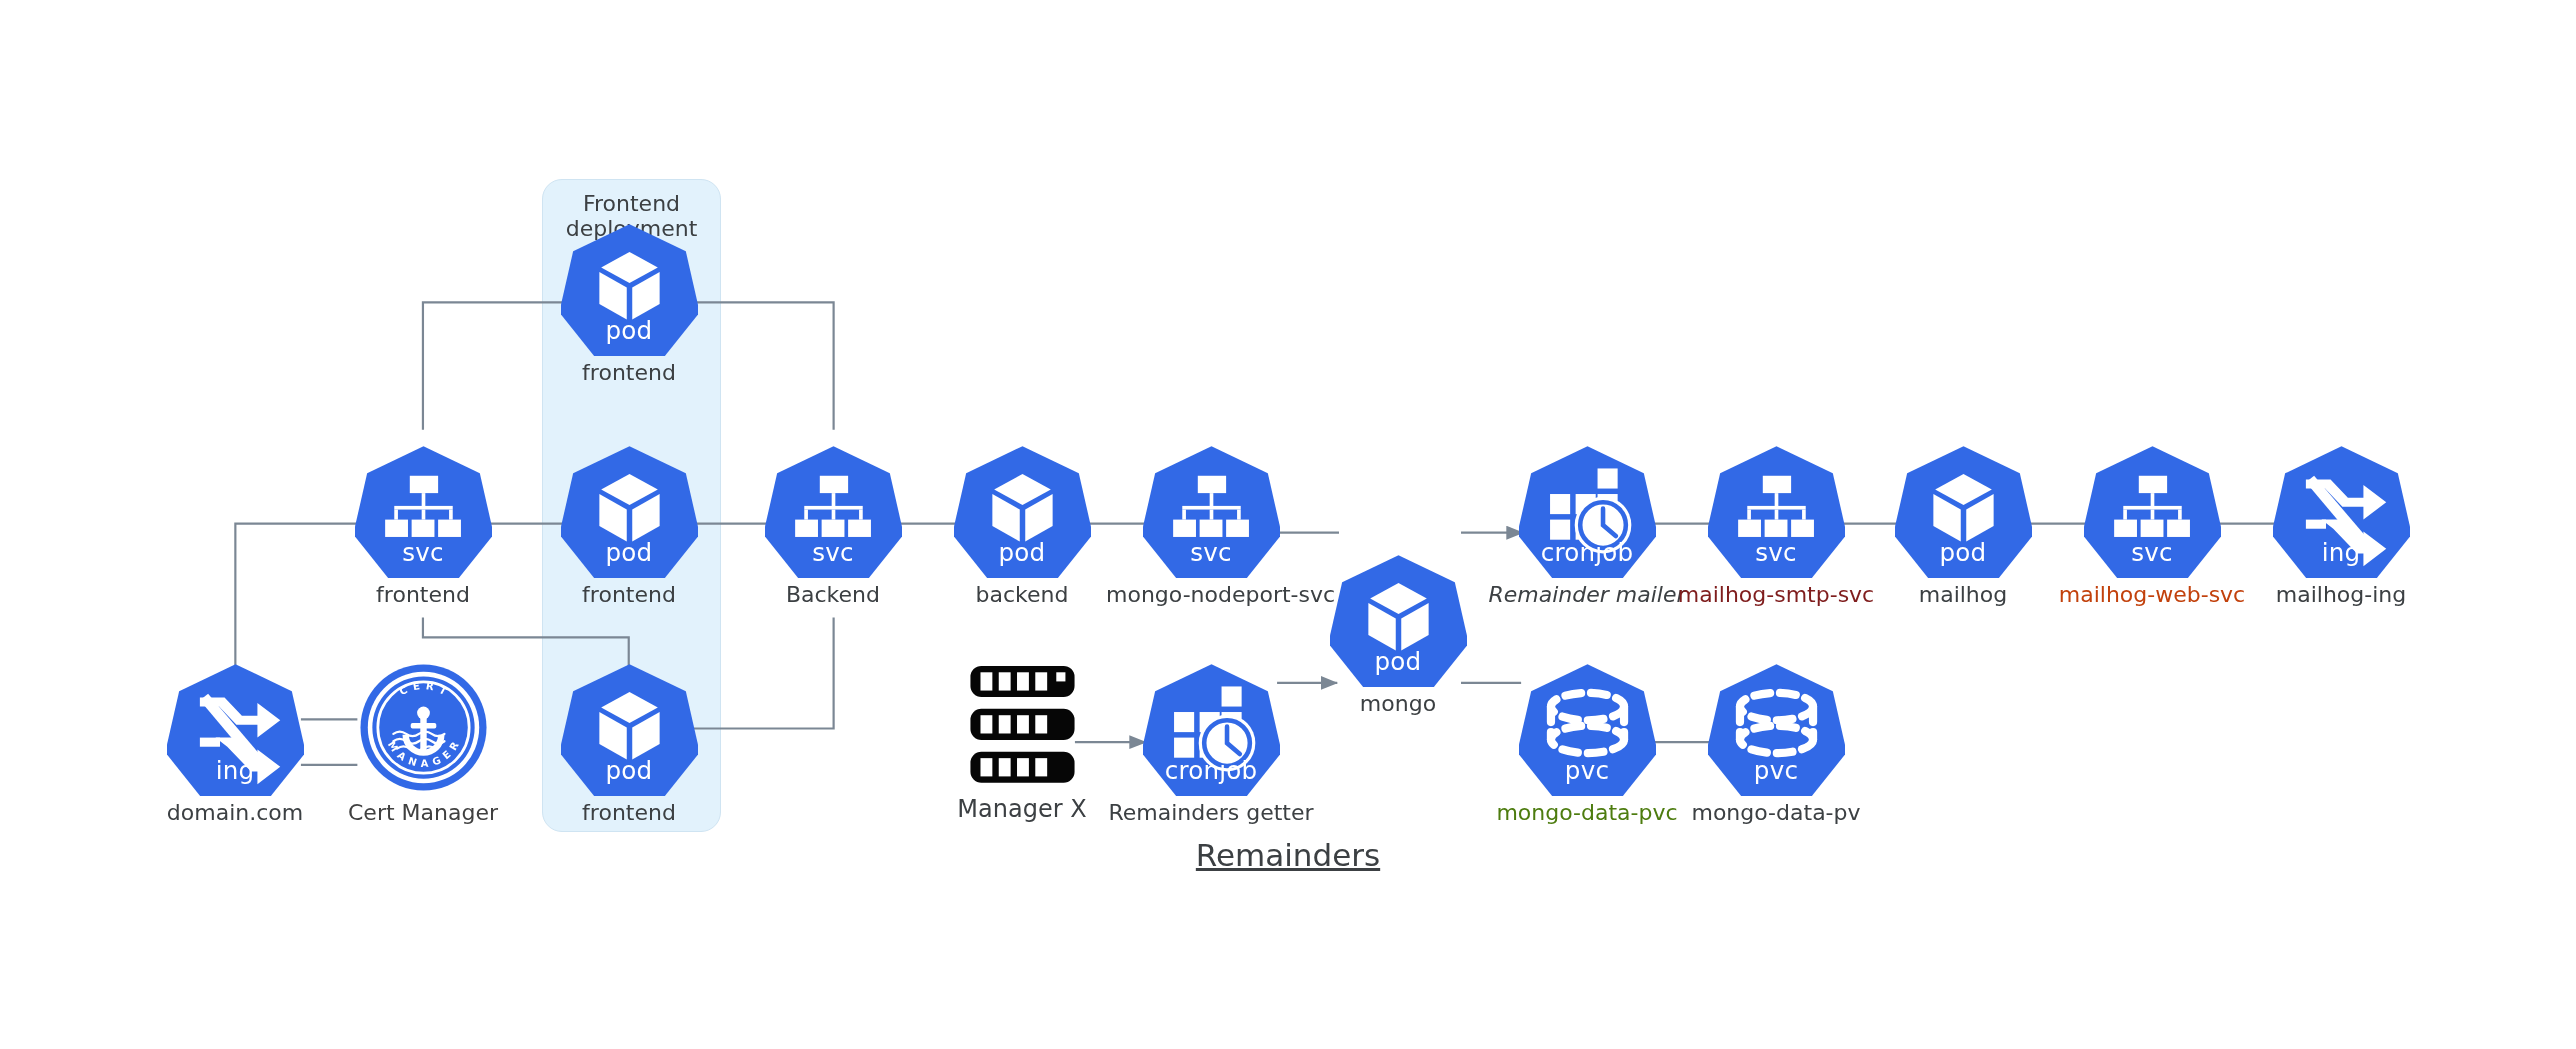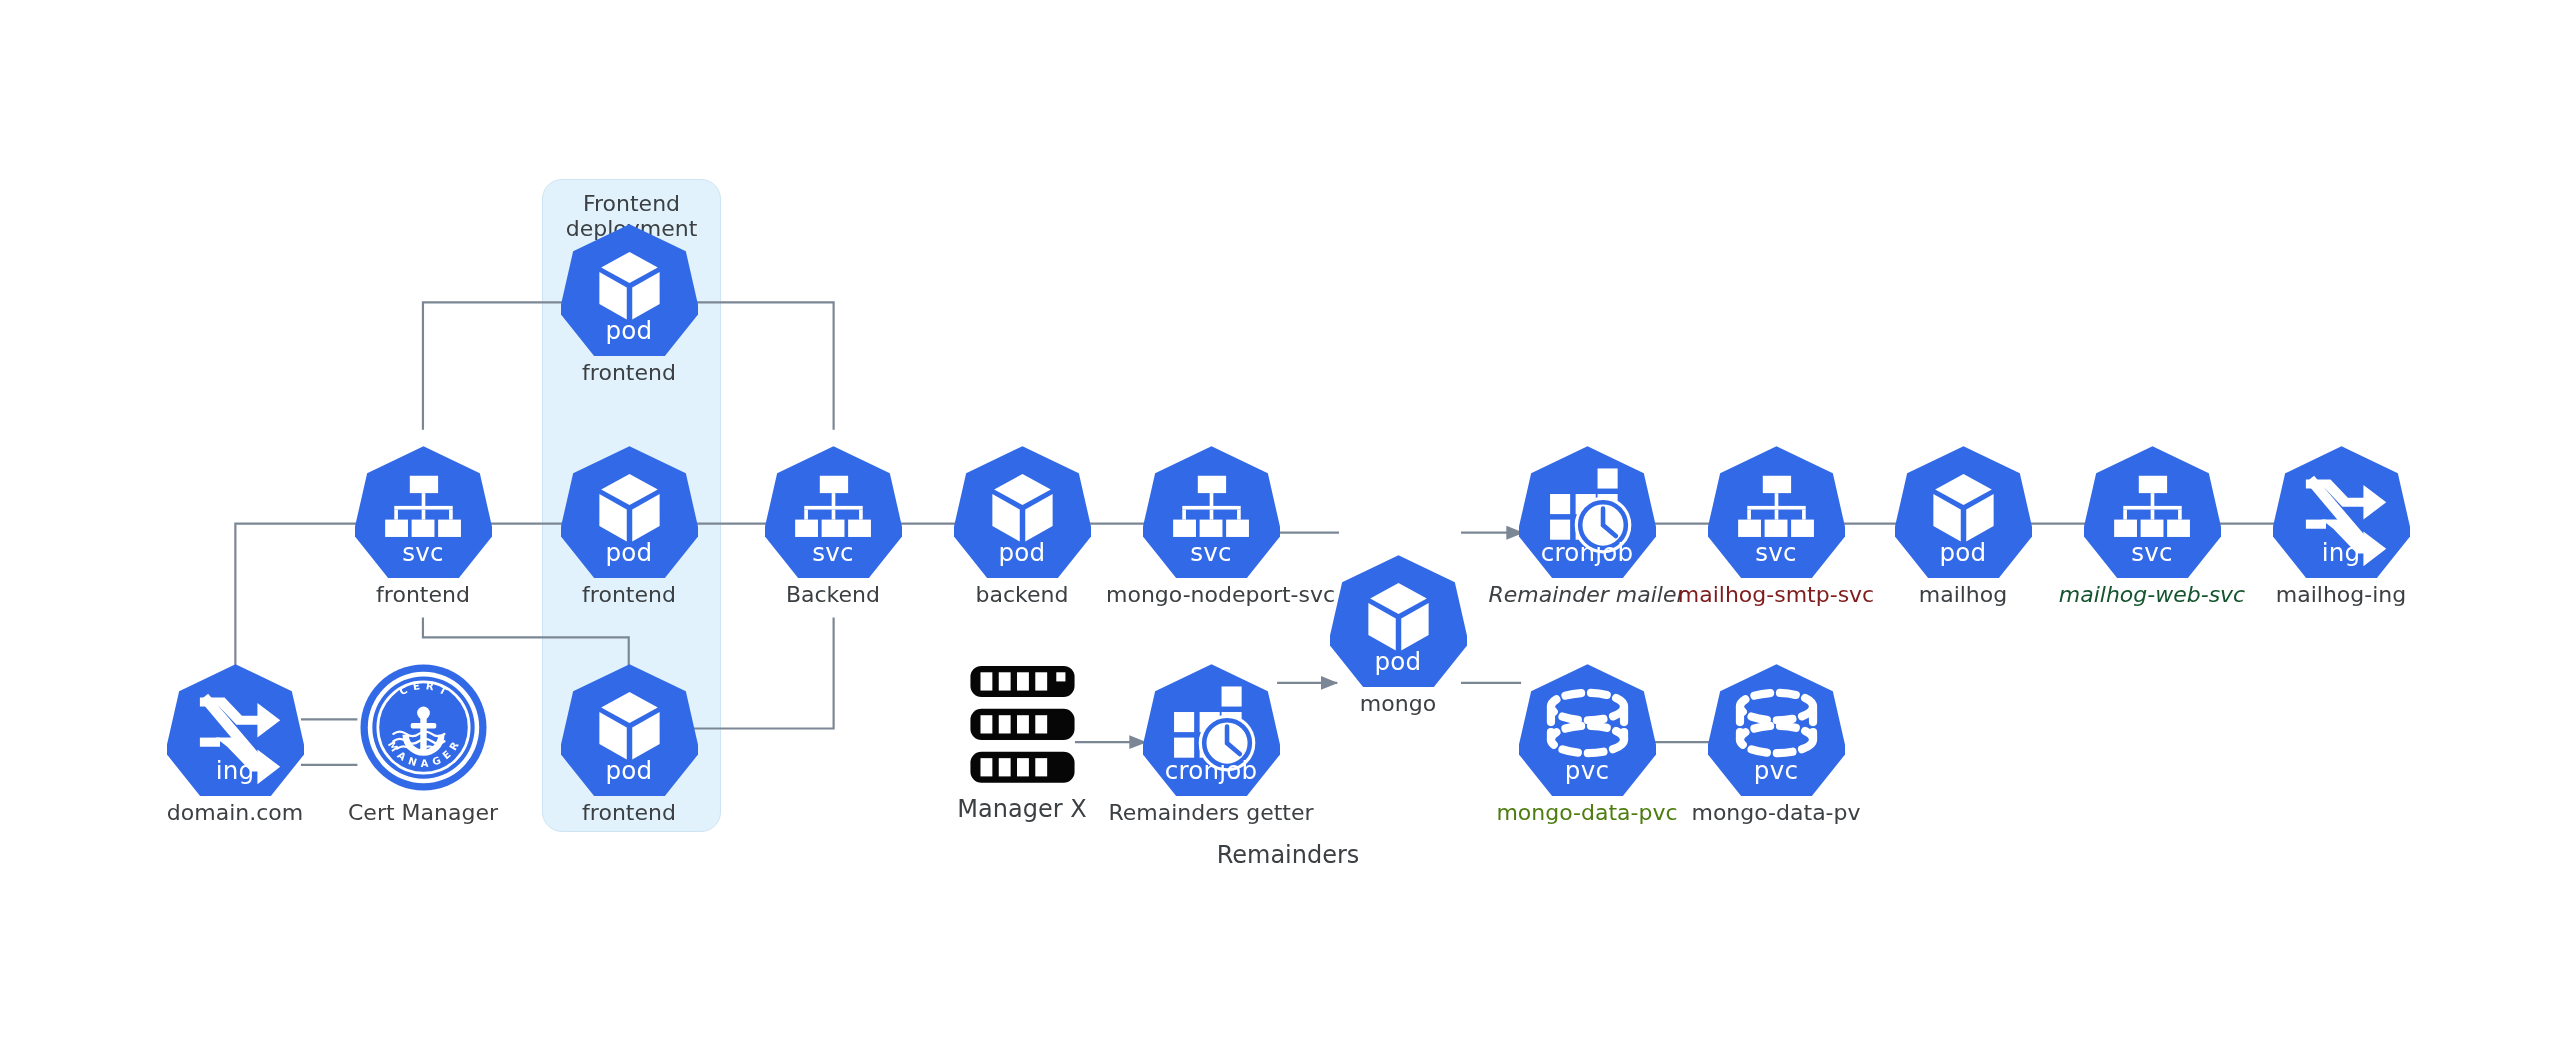--- a/index.html
+++ b/index.html
@@ -13,21 +13,21 @@
   .node .glyph svg{display:block;width:137px;height:137px;}
   .node .kind{position:absolute;left:0;right:0;bottom:12.8px;text-align:center;
               color:#ffffff;font-size:24.6px;line-height:1;letter-spacing:0.2px;}
   .node .caption{margin-top:3.6px;text-align:center;color:#3c4043;font-size:22px;
                  white-space:nowrap;line-height:1.15;}
   .group-box{position:absolute;background:#e2f2fc;border:0.9px solid #cfe4f2;
              border-radius:20px;box-sizing:border-box;}
   .group-title{position:absolute;left:0;right:0;top:11px;text-align:center;
                color:#3c4043;font-size:22px;}
   .free-label{position:absolute;transform:translate(-50%,-50%);color:#3c4043;
-              font-size:24px;white-space:nowrap;}
+              font-size:31px;white-space:nowrap;text-decoration:underline;}
   .server{position:absolute;transform:translate(-50%,-50%);}
   .server .caption{margin-top:7.3px;text-align:center;color:#3c4043;font-size:24px;white-space:nowrap;}
 </style>
 </head>
 <body>
 
 <div id="canvas">
 
   <div class="layer" id="groups-layer">
       <div class="group-box" style="left: 542px; top: 179px; width: 179px; height: 653px; background: rgb(226, 242, 252); border-color: rgb(207, 228, 242);">
@@ -236,21 +236,21 @@
       <rect x="43" y="75" width="4" height="11"></rect>
       <rect x="73" y="75" width="4" height="11"></rect>
       <rect x="103" y="75" width="4" height="11"></rect>
       <rect x="33" y="86" width="25" height="19"></rect>
       <rect x="62" y="86" width="25" height="19"></rect>
       <rect x="91" y="86" width="25" height="19"></rect>
     </g>
           </svg>
           <div class="kind">svc</div>
         </div>
-        <div class="caption" style="color: #14532d; font-style: italic;">mailhog-web-svc</div>
+        <div class="caption" style="color: #c2410c;">mailhog-web-svc</div>
       </div>
       <div class="node" style="left: 2341px; top: 524px; width: 210px;">
         <div class="glyph">
           <svg viewBox="0 0 150 150">
             <path d="M75,6 L138.6,36.6 L154.3,105.5 L110.2,160.7 L39.8,160.7 L-4.3,105.5 L11.4,36.6 Z" fill="#3269e6" transform="translate(0,-6) scale(0.97) translate(2.3,6)"></path>
     <g fill="#fff">
       <path d="M36 42 L63 42 L82 62 L99 62 L99 48 L124 67 L99 86 L99 72 L76 72 L57 52 L36 52 Z"></path>
       <path d="M36 86 L58 86 L58 96 L41 96 L36 96 Z"></path>
       <path d="M53 86 L72 86 L99 113 L99 99 L124 118 L99 137 L99 123 L92 123 L66 96 Z"></path>
       <path d="M36 45 L45 38 L108 112 L99 120 Z"></path>

